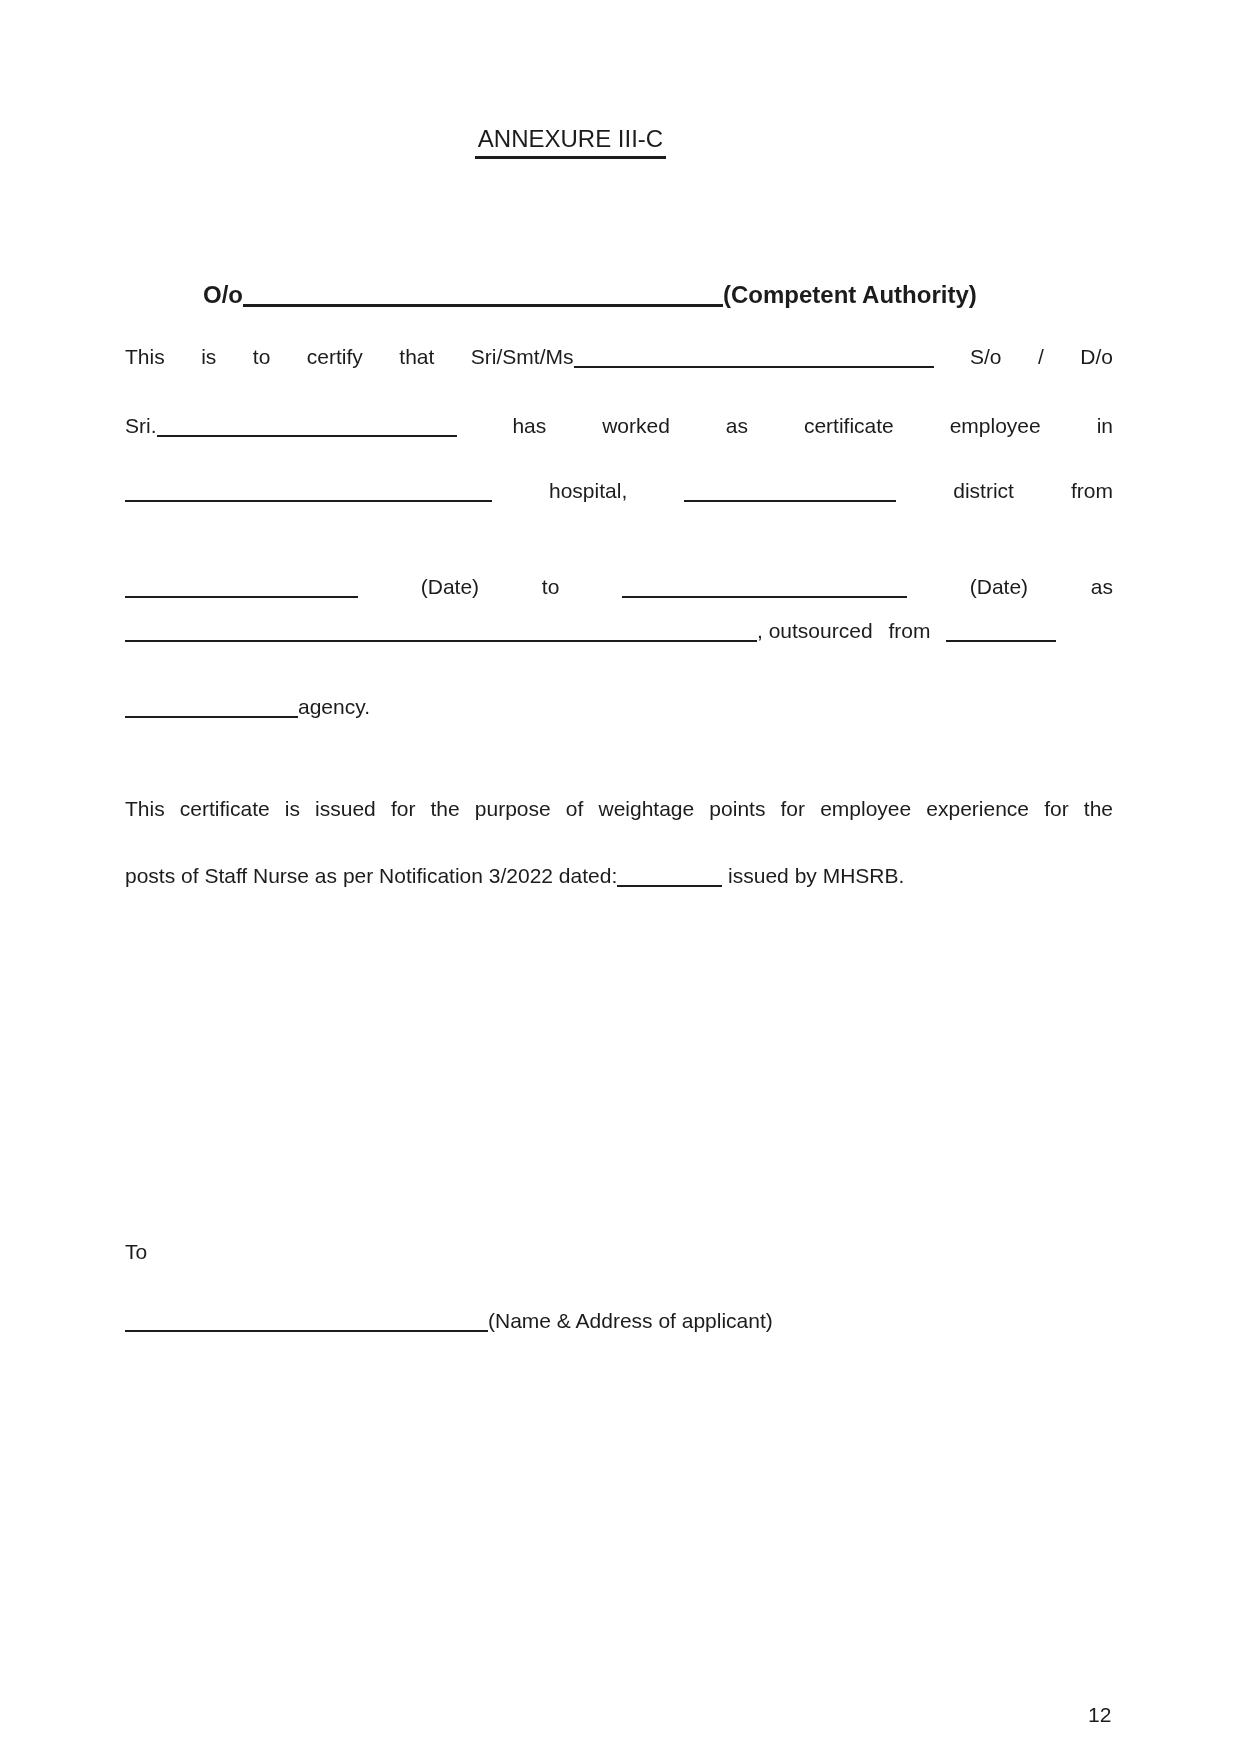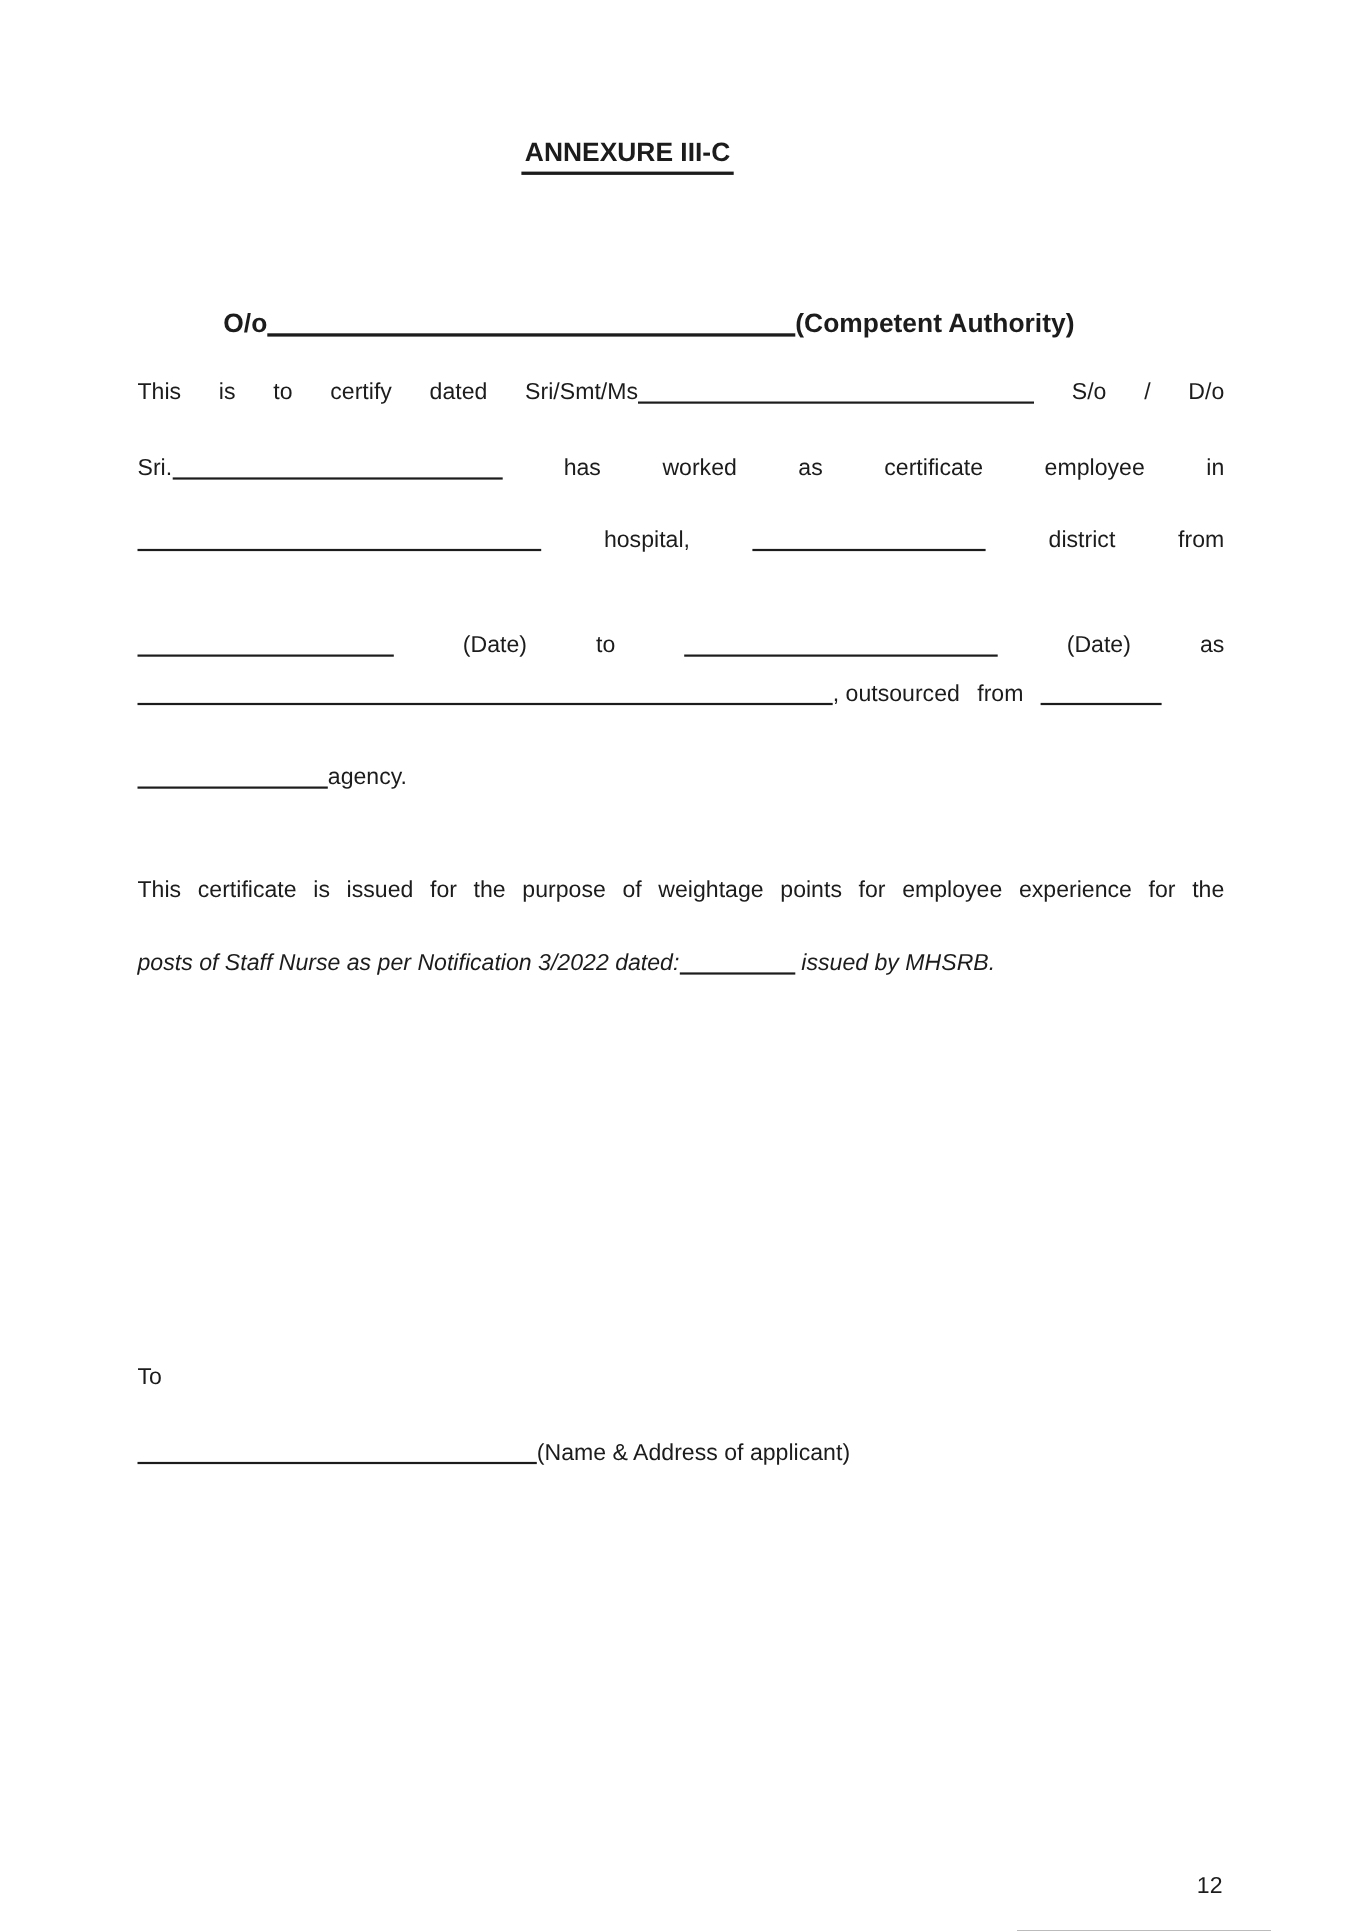--- a/index.html
+++ b/index.html
@@ -16,21 +16,21 @@
   .body-line{left:125px;width:988px;}
   .j{text-align:justify;text-align-last:justify;white-space:normal;}
   .bold{font-weight:bold;margin-top:40px;}
   .bl{
     display:inline-block;
     border-bottom:2px solid #1c1c1c;
     margin-bottom:-4px;
   }
   .bl3{border-bottom-width:3px;}
   .title{
-    left:0;width:1141px;text-align:center;font-weight:bold;font-size:24px;
+    left:0;width:1141px;text-align:center;font-weight:normal;font-size:24px;
   }
   .underlined-title{
     display:inline-block;border-bottom:3px solid #1c1c1c;padding:0 3px 2px 3px;
   }
   .sig-block{
     position:absolute;left:480px;top:1058px;width:600px;
     text-align:center;font-size:21px;line-height:38px;
   }
   .pagenum{position:absolute;left:1088px;top:1700px;font-size:21px;line-height:30px;}
 </style>
@@ -44,21 +44,21 @@
   </div>
 
 
   <div class="line bold" style="left:203px;top:240px;font-size:24px;"><span>O/o</span><span class="bl bl3" style="width:480px;"></span><span>(Competent Authority)</span></div>
 
   <div class="line body-line j" style="top:342px;">
     <span>This</span>
     <span>is</span>
     <span>to</span>
     <span>certify</span>
-    <span>dated</span>
+    <span>that</span>
     <span><span>Sri/Smt/Ms</span><span class="bl" style="width:360px;"></span></span>
     <span>S/o</span>
     <span>/</span>
     <span>D/o</span>
   </div>
 
   <div class="line body-line j" style="top:411px;">
     <span><span>Sri.</span><span class="bl" style="width:300px;"></span></span>
     <span>has</span>
     <span>worked</span>
@@ -89,21 +89,21 @@
     <span style="margin-left:10px;">from</span>
     <span class="bl" style="width:110px;margin-left:10px;"></span>
   </div>
 
   <div class="line body-line" style="top:692px;"><span class="bl" style="width:173px;"></span><span>agency.</span></div>
 
   <div class="line body-line j" style="top:794px;">
     <span>This certificate is issued for the purpose of weightage points for employee experience for the</span>
   </div>
 
-  <div class="line body-line" style="top:861px;font-style:italic;"><span>posts of Staff Nurse as per Notification 3/2022 dated:</span><span class="bl" style="width:105px;"></span>
+  <div class="line body-line" style="top:861px;"><span>posts of Staff Nurse as per Notification 3/2022 dated:</span><span class="bl" style="width:105px;"></span>
     <span>issued by MHSRB.</span>
   </div>
 
 
   <div class="line" style="left:125px;top:1237px;">
     <span>To</span>
   </div>
 
   <div class="line" style="left:125px;top:1306px;"><span class="bl" style="width:363px;"></span><span>(Name &amp; Address of applicant)</span></div>
 

